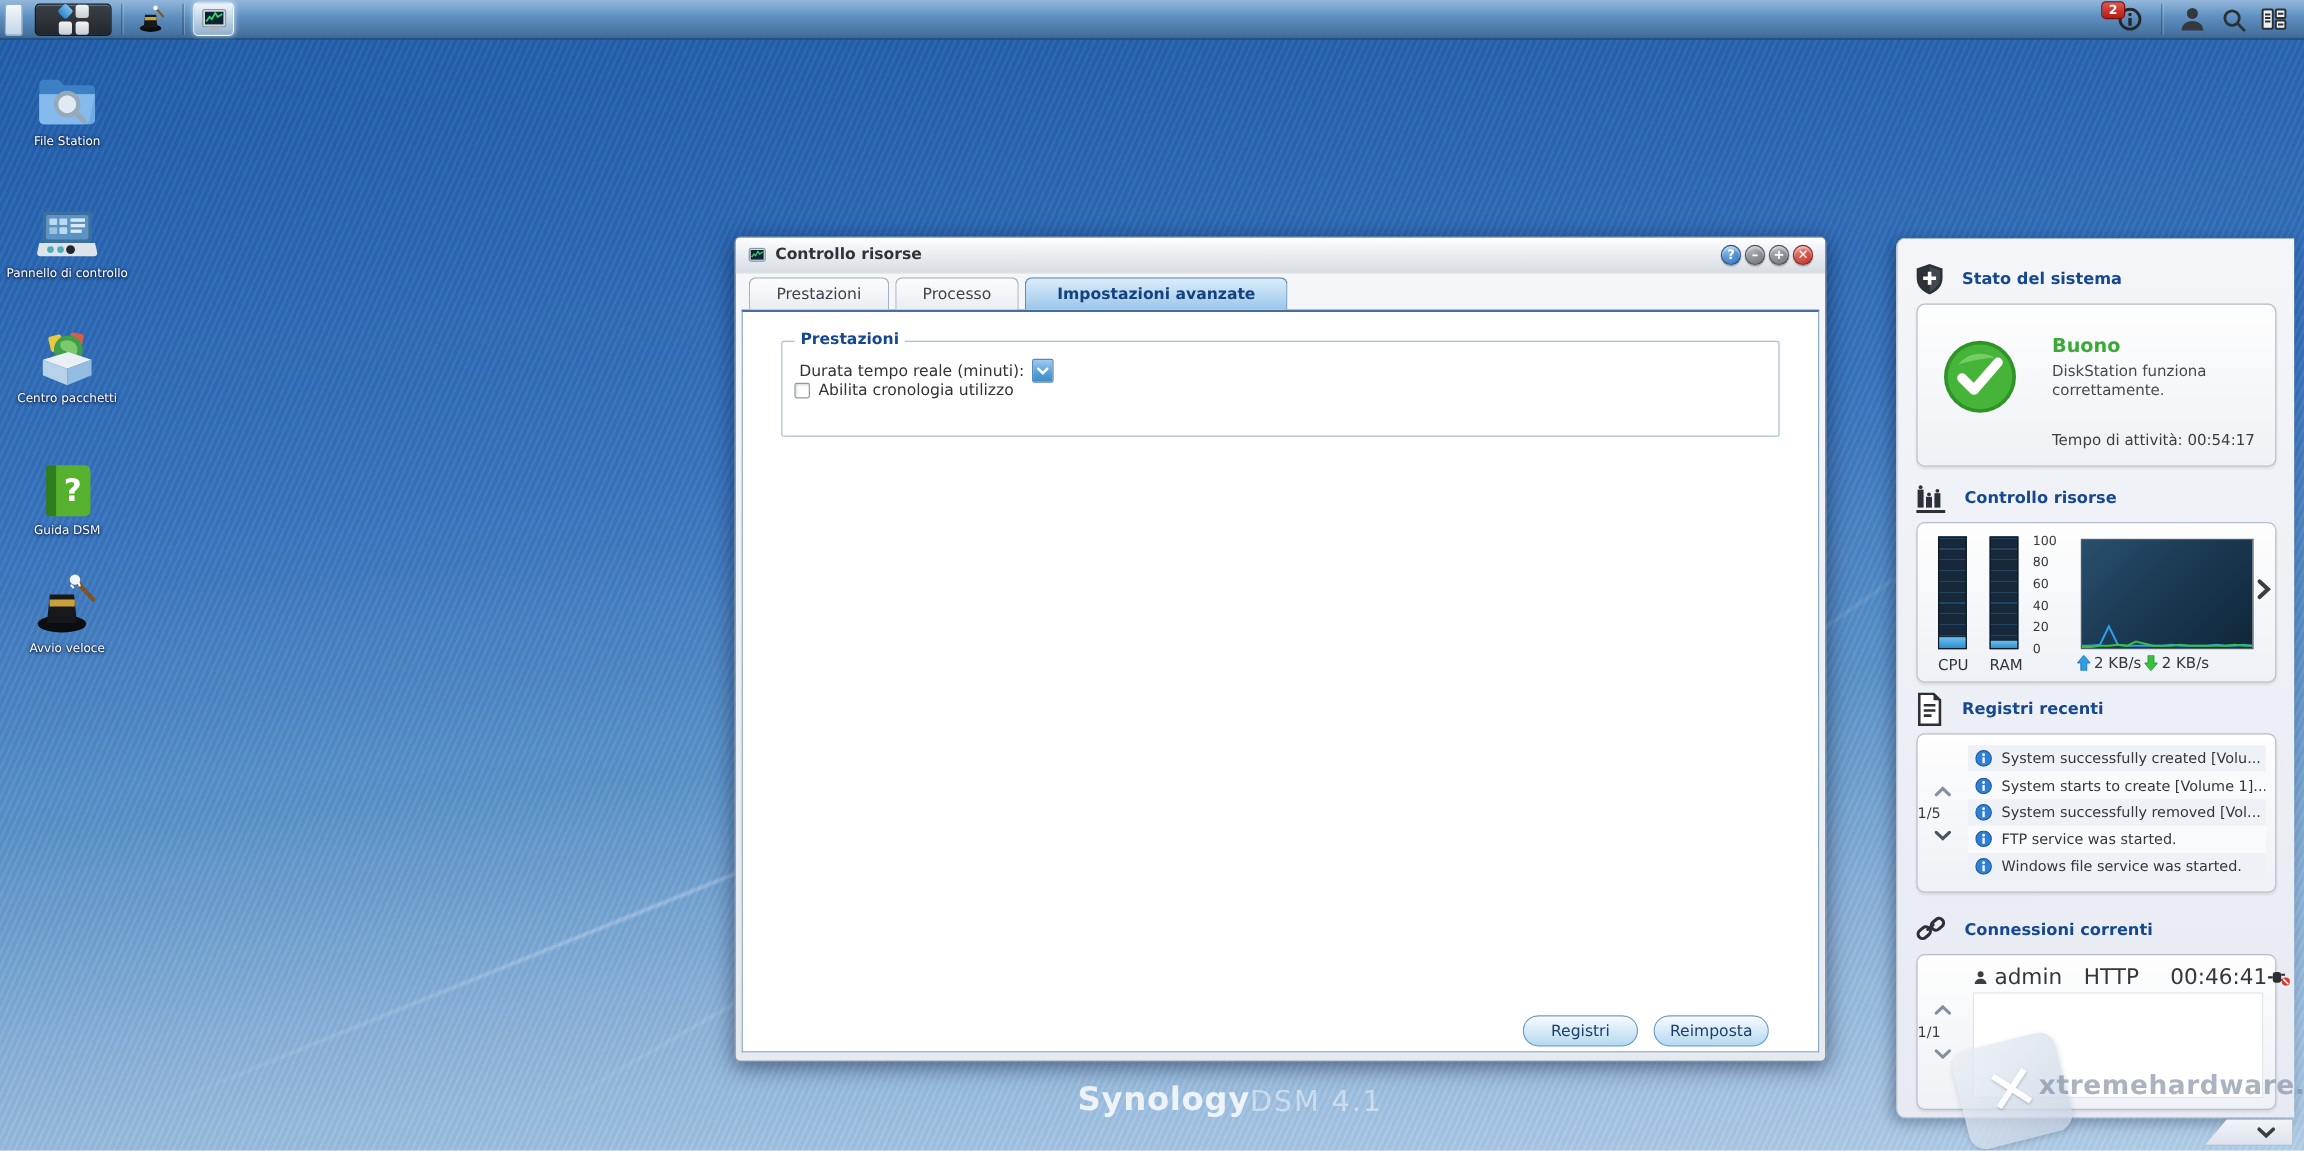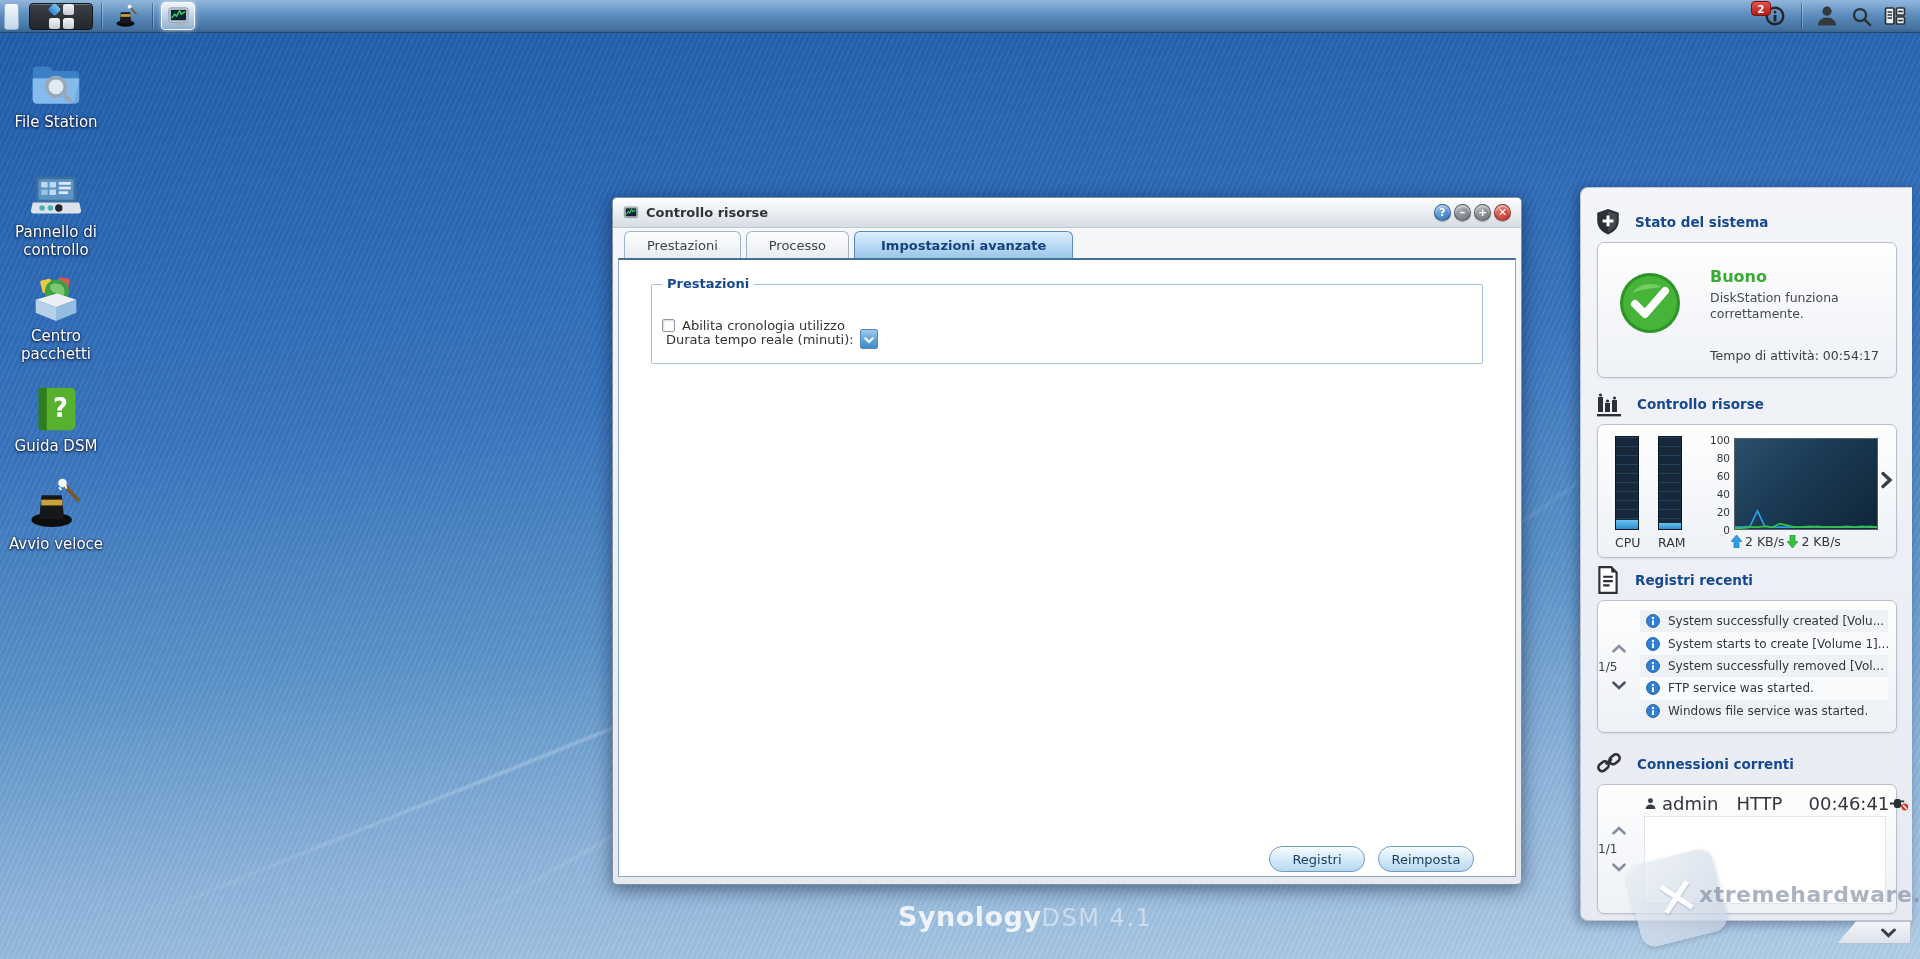--- a/index.html
+++ b/index.html
@@ -32,21 +32,21 @@
   .tb-btn.active { background:linear-gradient(rgba(255,255,255,.85),rgba(205,226,243,.55)); border:1px solid #f4f9fd; box-shadow:0 0 4px rgba(255,255,255,.6); }
   .tb-right { margin-left:auto; display:flex; align-items:center; padding-right:8px; }
   .tb-notify { position:relative; width:36px; height:28px; display:flex; align-items:center; justify-content:center; }
   .badge { position:absolute; top:-1px; left:-6px; min-width:20px; height:15px; padding:0 5px;
     background:linear-gradient(#e5544d,#b31d17); color:#fff; font-size:10.5px; font-weight:bold;
     border-radius:4px; border:1px solid #7e100c; display:flex; align-items:center; justify-content:center; }
 
   
   .dicon { position:absolute; left:4px; width:104px; text-align:center; cursor:default; }
   .dicon .ic { display:flex; justify-content:center; }
-  .dicon .lbl { margin-top:5px; color:#fff; font-size:15px; line-height:1.2;
+  .dicon .lbl { margin-top:5px; color:#fff; font-size:10px; line-height:1.2;
     text-shadow:0 1px 3px rgba(0,10,40,.9), 0 0 2px rgba(0,10,40,.7); }
 
   
   .window { position:absolute; left:612px; top:197px; width:910px; height:688px; z-index:20;
     background:linear-gradient(#f6f7f9,#e6e9ed); border:1px solid #82909f; border-radius:5px;
     box-shadow:0 4px 18px rgba(0,10,40,.5); }
   .titlebar { position:absolute; left:0; top:0; right:0; height:30px; border-radius:4px 4px 0 0;
     background:linear-gradient(#fdfeff,#e8ecf0 55%,#d7dde4); border-bottom:1px solid #c0c8d1;
     display:flex; align-items:center; padding:0 10px; }
   .titlebar .ttl { font-weight:bold; font-size:13px; color:#2f3337; margin-left:7px; }
@@ -65,60 +65,60 @@
   .tab.active { background:linear-gradient(#dbeefb,#aed2ef 70%,#9cc6e8); border-color:#5c8bbf;
     color:#14427f; font-weight:bold; padding:0 26px; }
 
   .win-content { position:absolute; left:5px; right:5px; top:60px; bottom:7px; background:#fff;
     border:1px solid #8aa9c8; border-top:2px solid #44709f; }
 
   .fieldset { position:absolute; left:38px; top:86px; width:832px; height:80px;
     border:1px solid #a3bfd9; border-radius:2px; }
   .fieldset .legend { position:absolute; top:-9px; left:10px; background:#fff; padding:0 5px;
     font-weight:bold; color:#16488f; font-size:13px; }
-  .frow1 { position:absolute; left:14px; top:14px; display:flex; align-items:center;margin-top:30px; }
+  .frow1 { position:absolute; left:14px; top:14px; display:flex; align-items:center; }
   .combo-btn { width:18px; height:20px; margin-left:6px; border:1px solid #5b87b8; border-radius:2px;
     background:linear-gradient(#9fcbef,#57a0d8 60%,#3f8cc8); display:flex; align-items:center; justify-content:center; }
   .frow2 { position:absolute; left:10px; top:33px; display:flex; align-items:center;justify-content:space-between; }
   .checkbox { width:13px; height:13px; background:#fff; border:1px solid #8e9aa6; border-radius:2px; margin-right:7px;
     box-shadow:inset 1px 1px 2px rgba(0,0,0,.15); }
 
   .dropdown { position:absolute; left:233px; top:130px; width:151px; background:#fff;
     border:1px solid #9aa4ad; box-shadow:2px 3px 6px rgba(0,0,0,.3); z-index:6; }
   .dd-item { height:20px; line-height:19px; padding:0 7px; font-size:13px; color:#222; border:1px solid transparent; }
   .dd-item.focused { background:#f0f0ee; border:1px dotted #777; }
 
   .win-btn { position:absolute; width:96px; height:26px; border-radius:13px; font-size:13px; color:#1d3f66;
     background:linear-gradient(#f7fcff,#d9ecf9 45%,#b7d9f0); border:1px solid #6f9cc6;
     box-shadow:inset 0 1px 0 #fff; display:flex; align-items:center; justify-content:center; }
   .btn-apply { left:656px; top:648px; }
   .btn-reset { left:765px; top:648px; }
 
   
-  .sidebar { position:absolute; left:1580px; top:187px; width:332px; height:734px; z-index:15;
+  .sidebar { position:absolute; left:1580px; top:198px; width:332px; height:734px; z-index:15;
     background:linear-gradient(#f3f5f9,#e7eaf2); border:1px solid #bdc5d2; border-right:none;
     border-radius:8px 0 0 8px; box-shadow:-3px 3px 12px rgba(0,10,40,.35); }
   .sec-head { position:absolute; left:14px; display:flex; align-items:center; height:28px; }
   .sec-head .t { font-weight:bold; color:#16488f; font-size:13.5px; margin-left:14px; }
   .panel { position:absolute; left:16px; width:300px; background:linear-gradient(#fefefe,#eef1f6);
     border:1px solid #b6bfcc; border-radius:7px; box-shadow:0 1px 2px rgba(0,0,0,.08); }
 
   .p-status { top:54px; height:136px; }
   .status-word { position:absolute; left:112px; top:24px; color:#3aaa35; font-size:16px; font-weight:bold; }
   .status-desc { position:absolute; left:112px; top:47px; width:170px; font-size:12.5px; color:#46494d; line-height:1.25; }
   .uptime { position:absolute; left:112px; top:105px; font-size:12.5px; color:#3c4043; }
   .check-ic { position:absolute; left:20px; top:28px; }
 
   .p-res { top:236px; height:134px; }
   .vbar { position:absolute; top:11px; width:24px; height:94px; background:#16283a; border:1px solid #0b1824;
     background-image:repeating-linear-gradient(#24435e 0 1px, transparent 1px 9px); }
   .vbar .fill { position:absolute; bottom:0; left:0; right:0; background:linear-gradient(#6cc1ee,#2c8fd0); }
   .vbar-cpu { left:17px; } .vbar-ram { left:60px; }
   .vlabel { position:absolute; top:110px; width:24px; text-align:center; font-size:12.5px; color:#33373b; }
-  .yticks { position:absolute; left:96px; top:6px; width:36px; height:100px; text-align:right; }
+  .yticks { position:absolute; left:96px; top:6px; width:36px; height:100px; }
   .yticks span { display:block; height:18px; line-height:18px; font-size:10.5px; color:#33373b; }
   .chartbox { position:absolute; left:136px; top:13px; width:144px; height:92px;
     background:linear-gradient(135deg,#2a4f6c 0%,#1b3a54 45%,#102638 100%); border:1px solid #53606c; }
   .chartbox svg { width:100%; height:100%; display:block; }
   .chev-right { position:absolute; right:3px; top:46px; }
   .kbs { position:absolute; left:133px; top:109px; display:flex; align-items:center; gap:3px; font-size:12.5px; color:#33373b; }
 
   .p-logs { top:412px; height:133px; }
   .pager { position:absolute; left:0; top:0; bottom:0; width:42px; display:flex; flex-direction:column;
     justify-content:center; gap:7px; }

